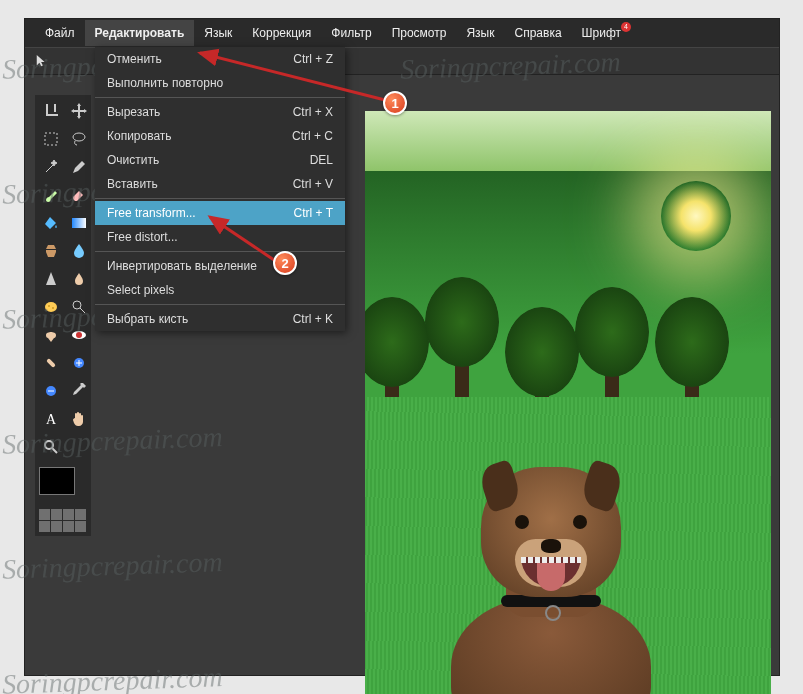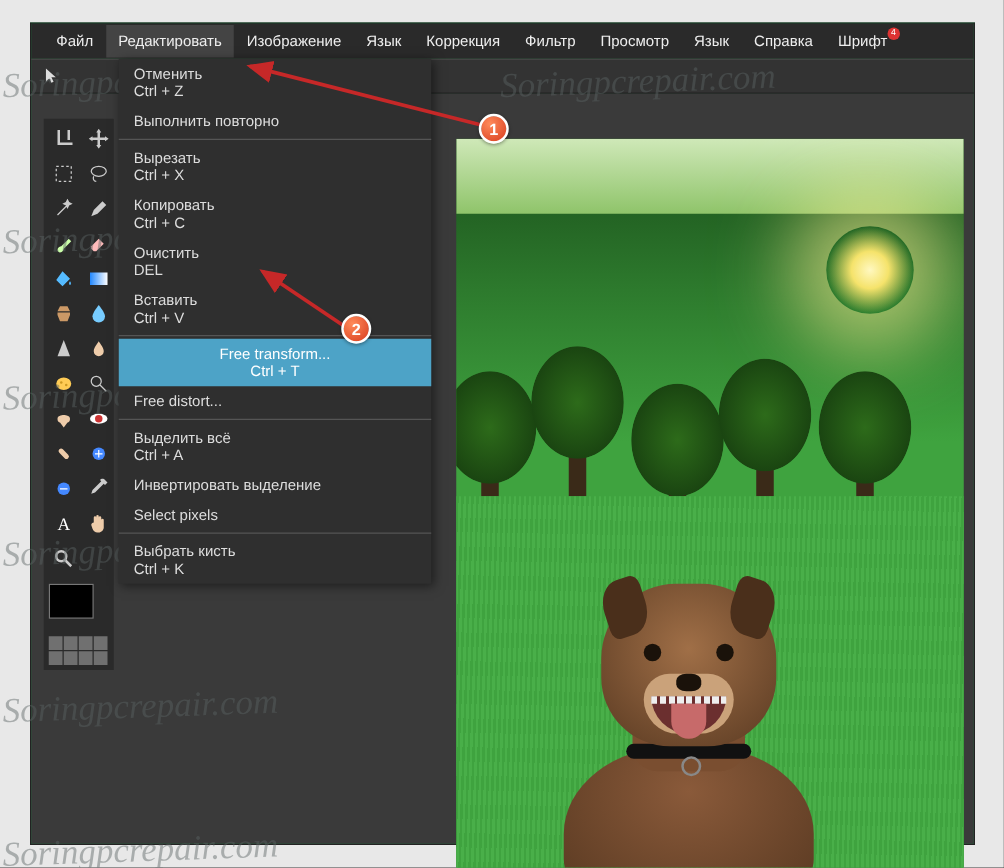--- a/index.html
+++ b/index.html
@@ -11,37 +11,37 @@
       font-size: 12px;
       position: relative;
       overflow: hidden;
     }
     .app {
       position: absolute;
       top: 18px;
       left: 24px;
       width: 756px;
       height: 658px;
-      background: #15803d;
+      background: #fca5a5;
       border: 1px solid #222;
     }
     .menubar {
       height: 28px;
       background: #2a2a2a;
       display: flex;
       align-items: center;
       padding: 0 10px;
       color: #eee;
     }
     .menu-item {
       padding: 6px 10px;
       cursor: pointer;
       position: relative;
     }
-    .menu-item.active { background: #444; }
+    .menu-item.active { background: #444; font-weight: bold; }
     .menu-badge {
       position: absolute;
       top: 2px; right: 0;
       width: 10px; height: 10px;
       background: #d33;
       border-radius: 50%;
       font-size: 7px;
       color: #fff;
       text-align: center;
       line-height: 10px;
@@ -156,21 +156,20 @@
       color: #ddd;
       box-shadow: 2px 2px 8px rgba(0,0,0,0.5);
       z-index: 50;
     }
     .dd-item {
       display: flex;
       justify-content: space-between;
       padding: 5px 12px;
       cursor: pointer;
       white-space: nowrap;
-      flex-direction: column;
     }
     .dd-item.highlight {
       background: #4da3c7;
       color: #fff;
       align-items: center;
     }
     .dd-sep {
       height: 1px;
       background: #555;
       margin: 2px 0;
@@ -210,21 +209,20 @@
     }
   </style>
 </head>
 <body>
 
 <div class="app">
 
   <div class="menubar">
     <div class="menu-item">Файл</div>
     <div class="menu-item active">Редактировать</div>
-    <div class="menu-item">Изображение</div>
     <div class="menu-item">Язык</div>
     <div class="menu-item">Коррекция</div>
     <div class="menu-item">Фильтр</div>
     <div class="menu-item">Просмотр</div>
     <div class="menu-item">Язык</div>
     <div class="menu-item">Справка</div>
     <div class="menu-item">
       <span>Шрифт</span>
       <span class="menu-badge">4</span>
     </div>
@@ -266,24 +264,20 @@
     <div class="dd-sep"></div>
     <div class="dd-item highlight">
         <span>Free transform...</span>
         <span>Ctrl + T</span>
       </div>
     <div class="dd-item">
         <span>Free distort...</span>
         <span></span>
       </div>
     <div class="dd-sep"></div>
-    <div class="dd-item">
-        <span>Выделить всё</span>
-        <span>Ctrl + A</span>
-      </div>
     <div class="dd-item">
         <span>Инвертировать выделение</span>
         <span></span>
       </div>
     <div class="dd-item">
         <span>Select pixels</span>
         <span></span>
       </div>
     <div class="dd-sep"></div>
     <div class="dd-item">

